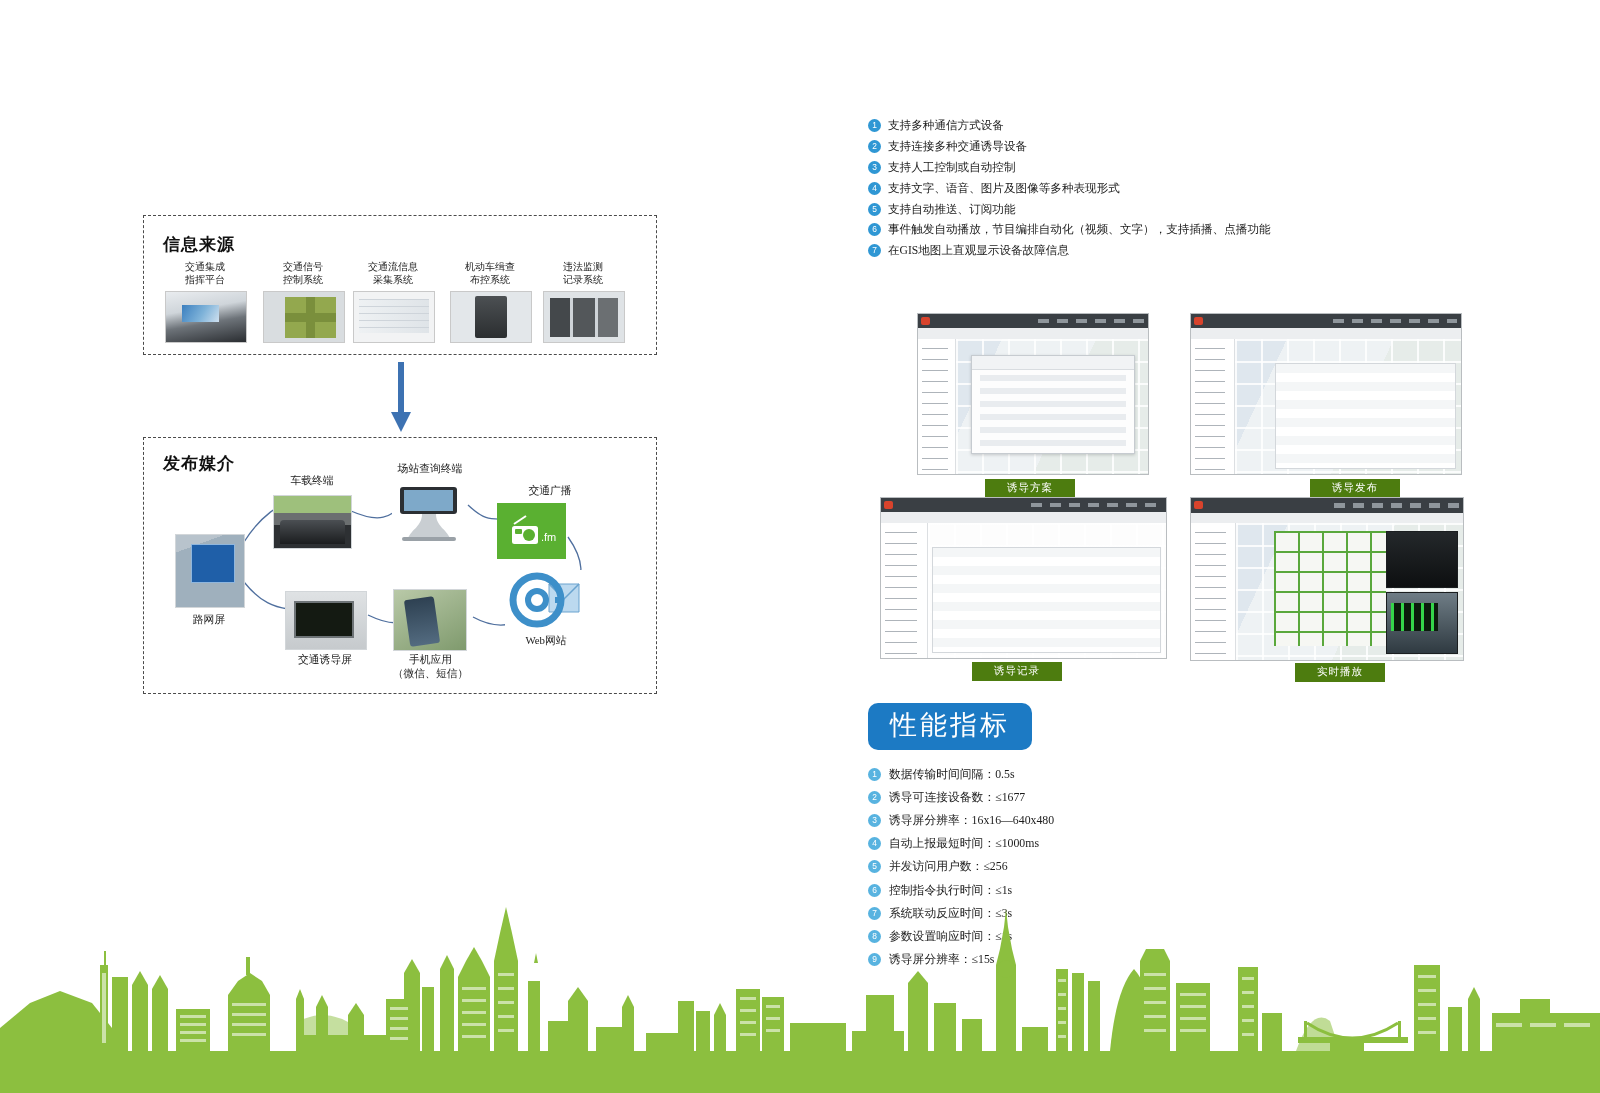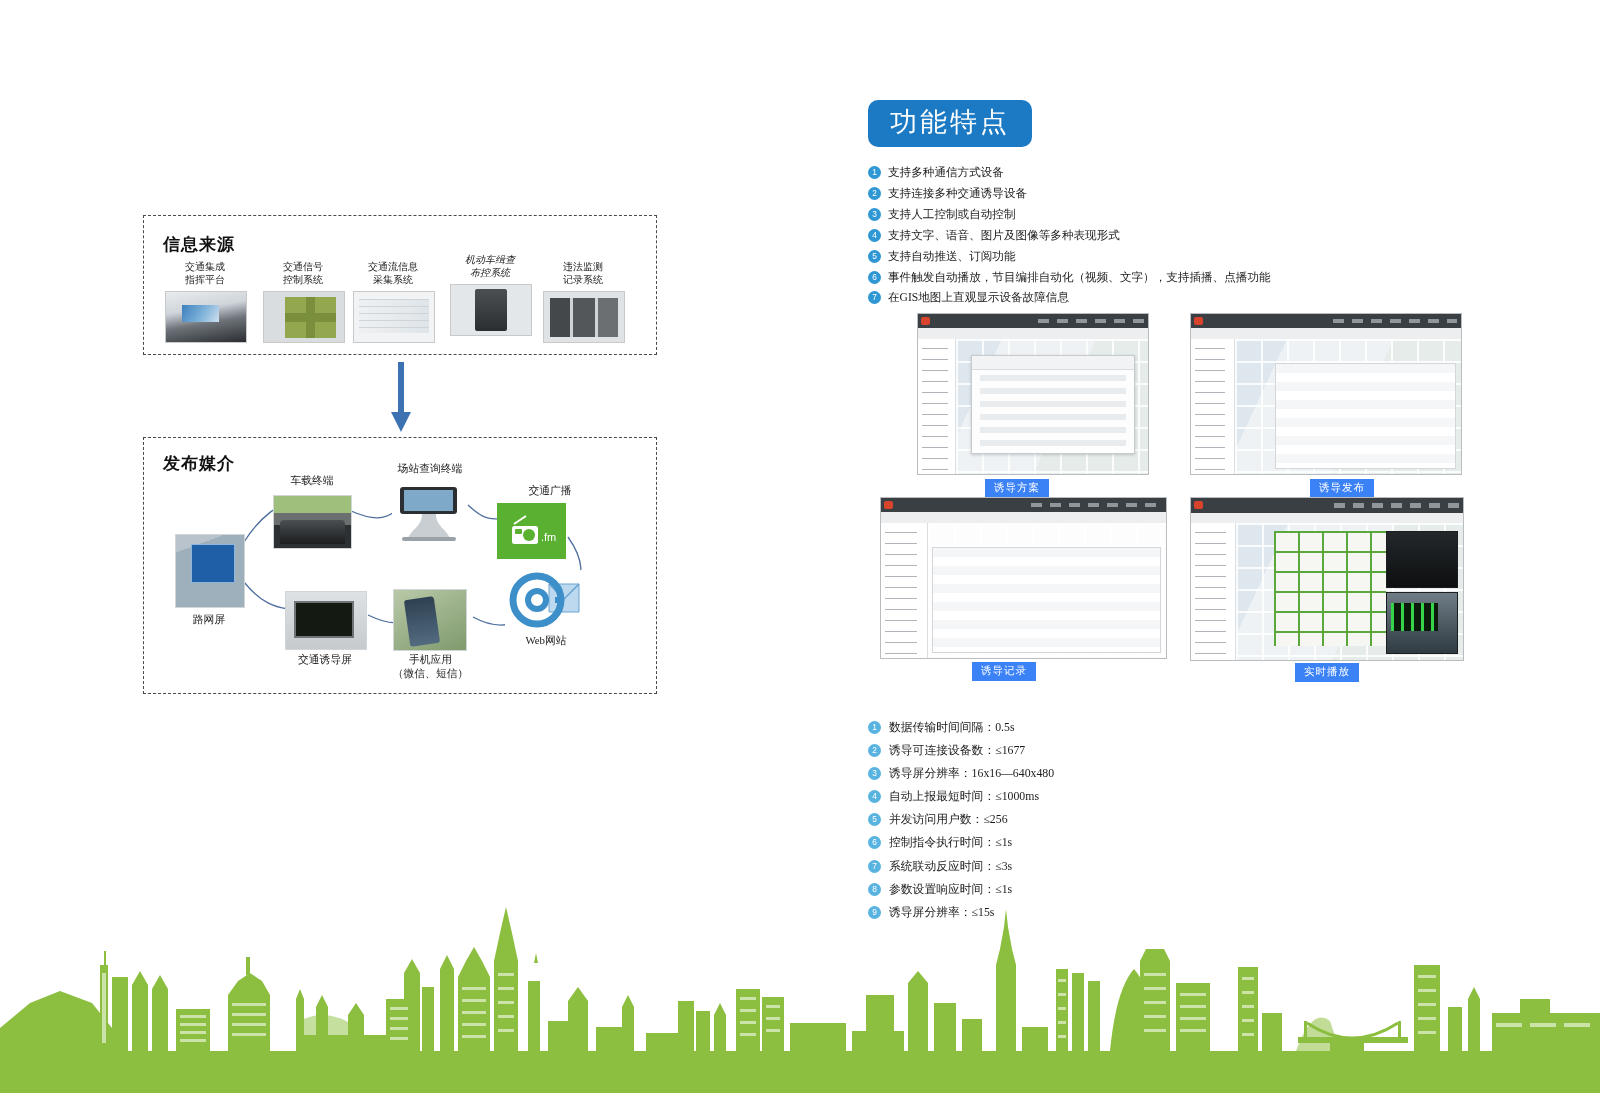--- a/index.html
+++ b/index.html
@@ -152,22 +152,22 @@
       repeating-linear-gradient(to right,#5aa83c 0 2.5px,transparent 2.5px 24px),
       repeating-linear-gradient(to bottom,#5aa83c 0 2.5px,transparent 2.5px 20px);}
   .vid-top{position:absolute;right:2%;top:6%;width:31%;height:40%;
     background:linear-gradient(180deg,#24282b,#0d0f10);border:1px solid #1b1e20;}
   .vid-bot{position:absolute;right:2%;top:50%;width:31%;height:44%;
     background:linear-gradient(180deg,#6f7d86,#2f3a41);border:1px solid #1b1e20;}
   .vid-bot:after{content:"";position:absolute;left:6%;top:18%;width:66%;height:46%;
     background:#0c1a0c;
     background-image:repeating-linear-gradient(to right,#35d44a 0 3px,transparent 3px 10px);}
   .cap{
-    position:absolute;background:#3b82f6;color:#fff;font-size:10.5px;
-    padding:2px 9px 3px;letter-spacing:1px;white-space:nowrap;
+    position:absolute;background:#4d7c0f;color:#fff;font-size:10.5px;
+    padding:2px 22px 3px;letter-spacing:1px;white-space:nowrap;
     font-family:Liberation Serif, serif;
   }
 
   
   .perf{position:absolute;left:868px;top:703px;width:640px;}
   .perf-list{margin:16px 0 0 0;padding:0;list-style:none;}
   .perf-list li{
     display:flex;align-items:flex-start;gap:8px;margin-bottom:6px;
     font-size:11.8px;line-height:1.45;color:#1b1b1b;
   }
@@ -192,21 +192,21 @@
   <div class="src-item" style="left:263px;top:261px;position:absolute;">
     <div class="src-label">交通信号
 控制系统</div>
     <div class="src-thumb th-b"></div>
   </div>
   <div class="src-item" style="left:353px;top:261px;position:absolute;">
     <div class="src-label">交通流信息
 采集系统</div>
     <div class="src-thumb th-c"></div>
   </div>
-  <div class="src-item" style="left:450px;top:254px;position:absolute;font-style:italic;">
+  <div class="src-item" style="left:450px;top:261px;position:absolute;">
     <div class="src-label">机动车缉查
 布控系统</div>
     <div class="src-thumb th-d"></div>
   </div>
   <div class="src-item" style="left:543px;top:261px;position:absolute;">
     <div class="src-label">违法监测
 记录系统</div>
     <div class="src-thumb th-e"></div>
   </div>
 
@@ -264,21 +264,20 @@
   <svg id="mi-web" style="position:absolute;" viewBox="0 0 78 62">
     <path d="M44,14 L74,14 L74,42 L44,42 Z" fill="#bcd9ef" stroke="#6aa3cf"></path>
     <path d="M44,14 L59,29 L74,14" fill="none" stroke="#6aa3cf" stroke-width="1.5"></path>
     <circle cx="32" cy="30" r="24" fill="none" stroke="#3d8fc9" stroke-width="7"></circle>
     <circle cx="32" cy="30" r="9" fill="none" stroke="#3d8fc9" stroke-width="6"></circle>
     <path d="M50,30 L56,30" stroke="#3d8fc9" stroke-width="6"></path>
   </svg>
   <div class="m-label" style="left:500px;top:633px;width:92px;">Web网站</div>
 
   <div class="right-col">
-    <div class="badge">功能特点</div>
     <ul class="feat-list">
       <li>
           <span class="num">1</span>
           <span>支持多种通信方式设备</span>
         </li>
       <li>
           <span class="num">2</span>
           <span>支持连接多种交通诱导设备</span>
         </li>
       <li>
@@ -359,20 +358,21 @@
           <div class="greenmap"></div>
           <div class="vid-top"></div>
           <div class="vid-bot"></div>
         </div>
       </div>
     </div>
   </div>
   <div class="cap" style="left:1295px;top:663px;">实时播放</div>
 
   <div class="perf">
+    <div class="badge">性能指标</div>
     <ul class="perf-list">
       <li>
           <span class="num light">1</span>
           <span>数据传输时间间隔：0.5s</span>
         </li>
       <li>
           <span class="num light">2</span>
           <span>诱导可连接设备数：≤1677</span>
         </li>
       <li>

